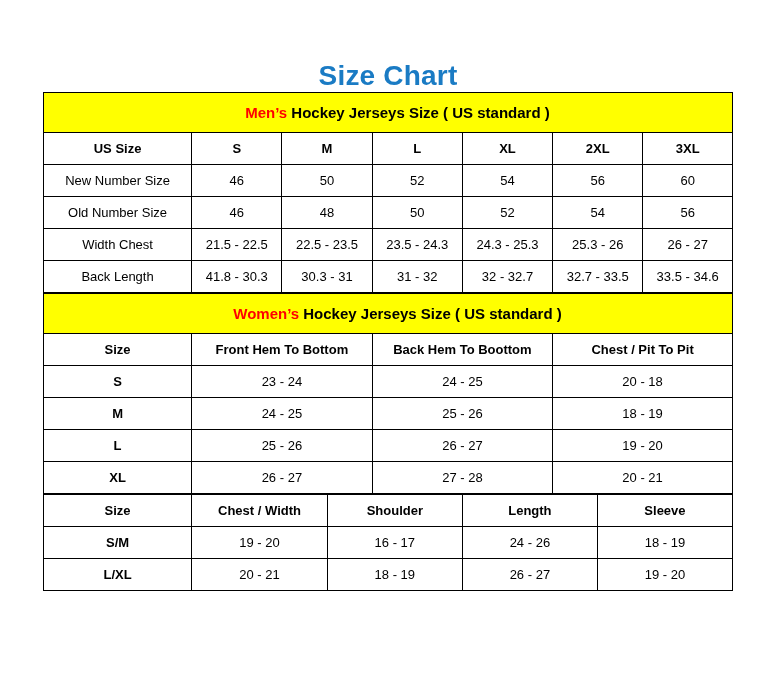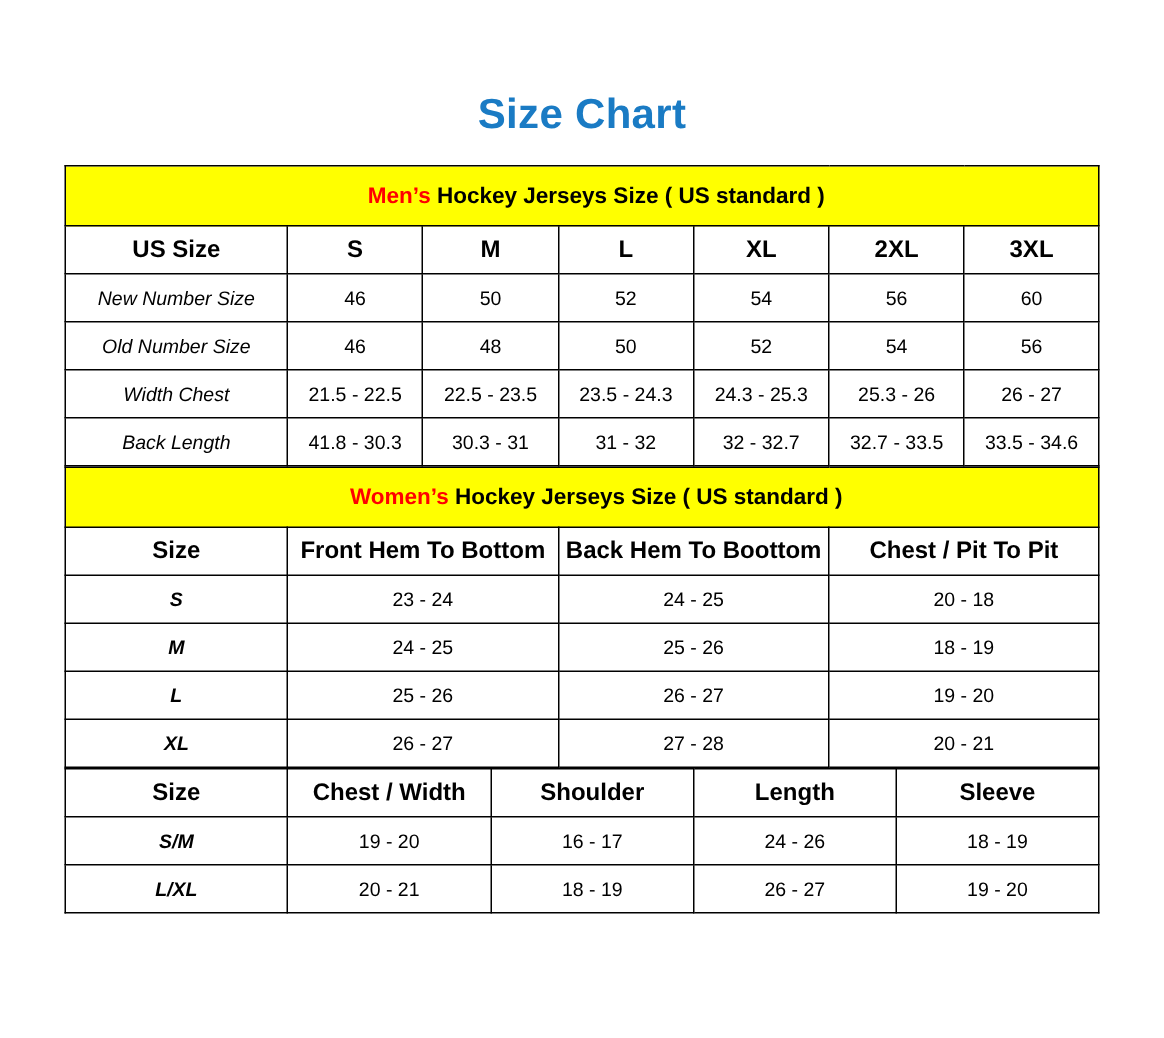--- a/index.html
+++ b/index.html
@@ -18,21 +18,20 @@
     width: 776px;
     height: 692px;
     box-sizing: border-box;
   }
   .title {
     text-align: center;
     color: #1a7bc4;
     font-size: 28px;
     font-weight: bold;
     padding-top: 60px;
-    padding-bottom: 18px;
     letter-spacing: 0.2px;
   }
   .chart-wrap {
     width: 690px;
     margin: 0 auto;
   }
   table.size-table {
     width: 100%;
     border-collapse: collapse;
     table-layout: fixed;
@@ -53,25 +52,24 @@
     font-size: 15px;
     height: 31px;
     padding: 4px 2px;
   }
   tr.section-head .accent {
     color: #ff0000;
     margin-left: 19px;
   }
   tr.col-head td {
     font-weight: bold;
-    font-size: 16px;
+    font-size: 13px;
   }
   td.rowlabel {
     font-weight: normal;
-    font-style: italic;
   }
   td.rowlabel.bold {
     font-weight: bold;
   }
   .nowrap { white-space: nowrap; }
 </style>
 </head>
 <body>
 
 <div class="page">

